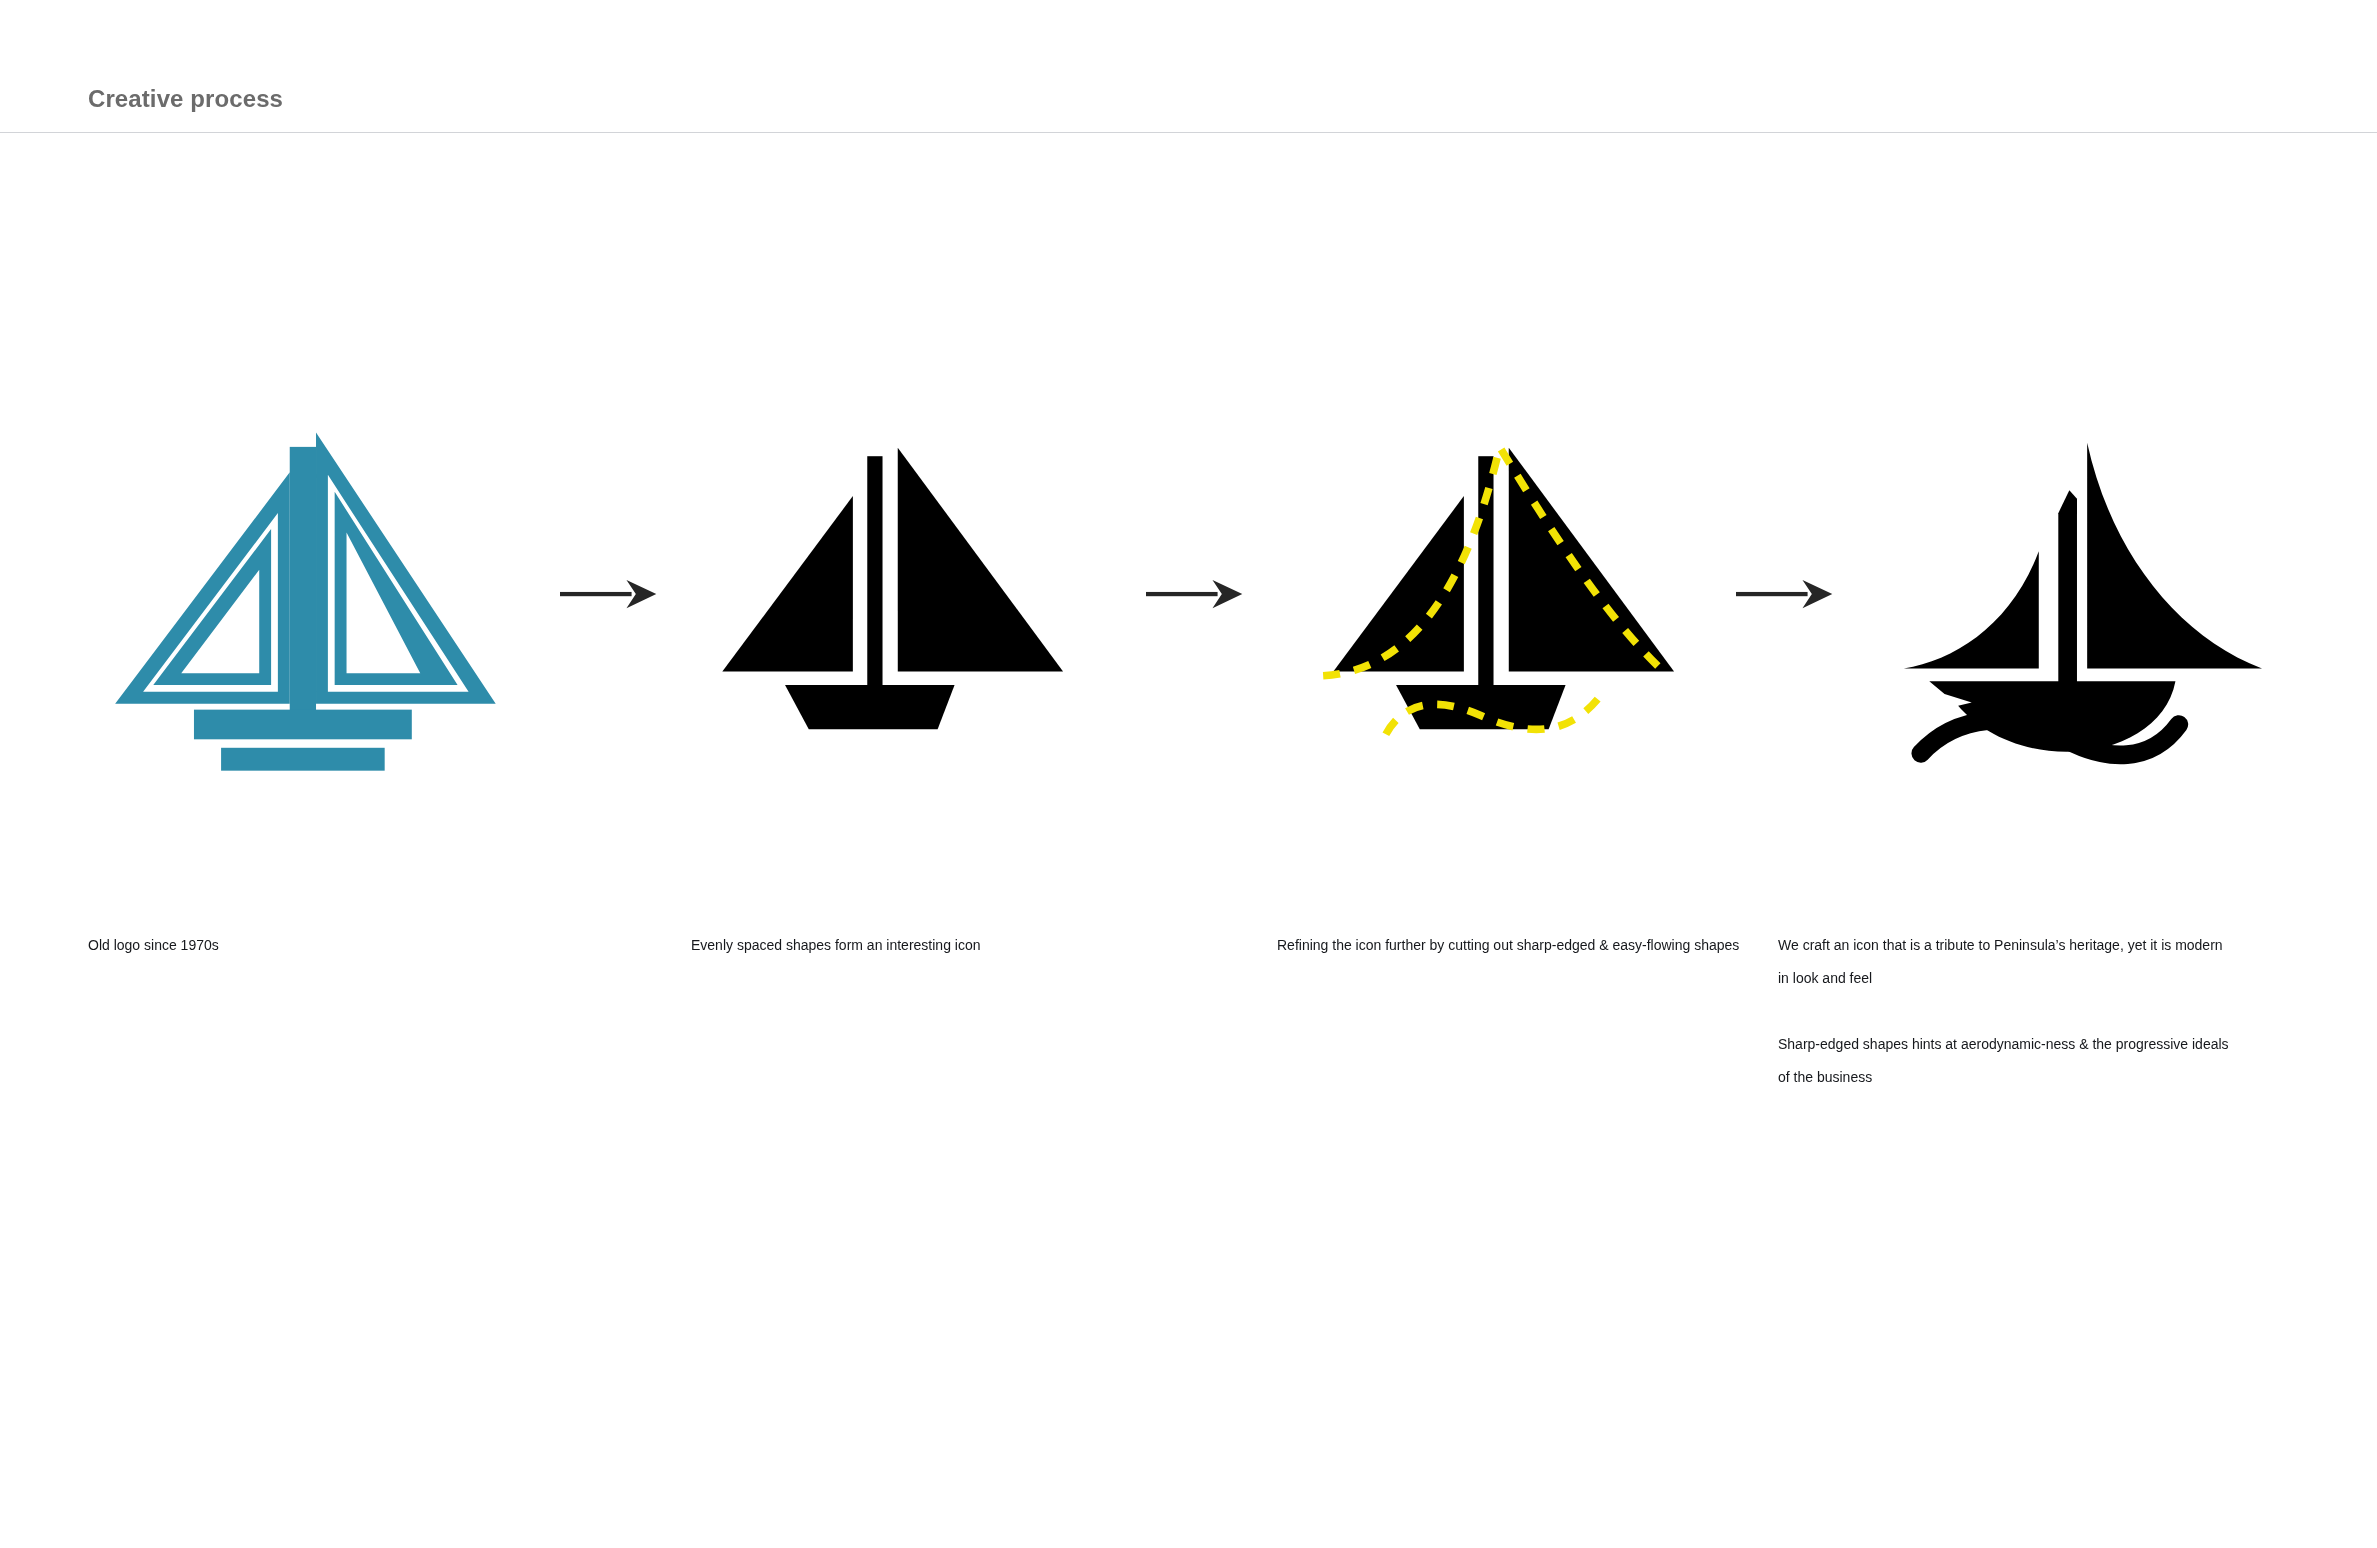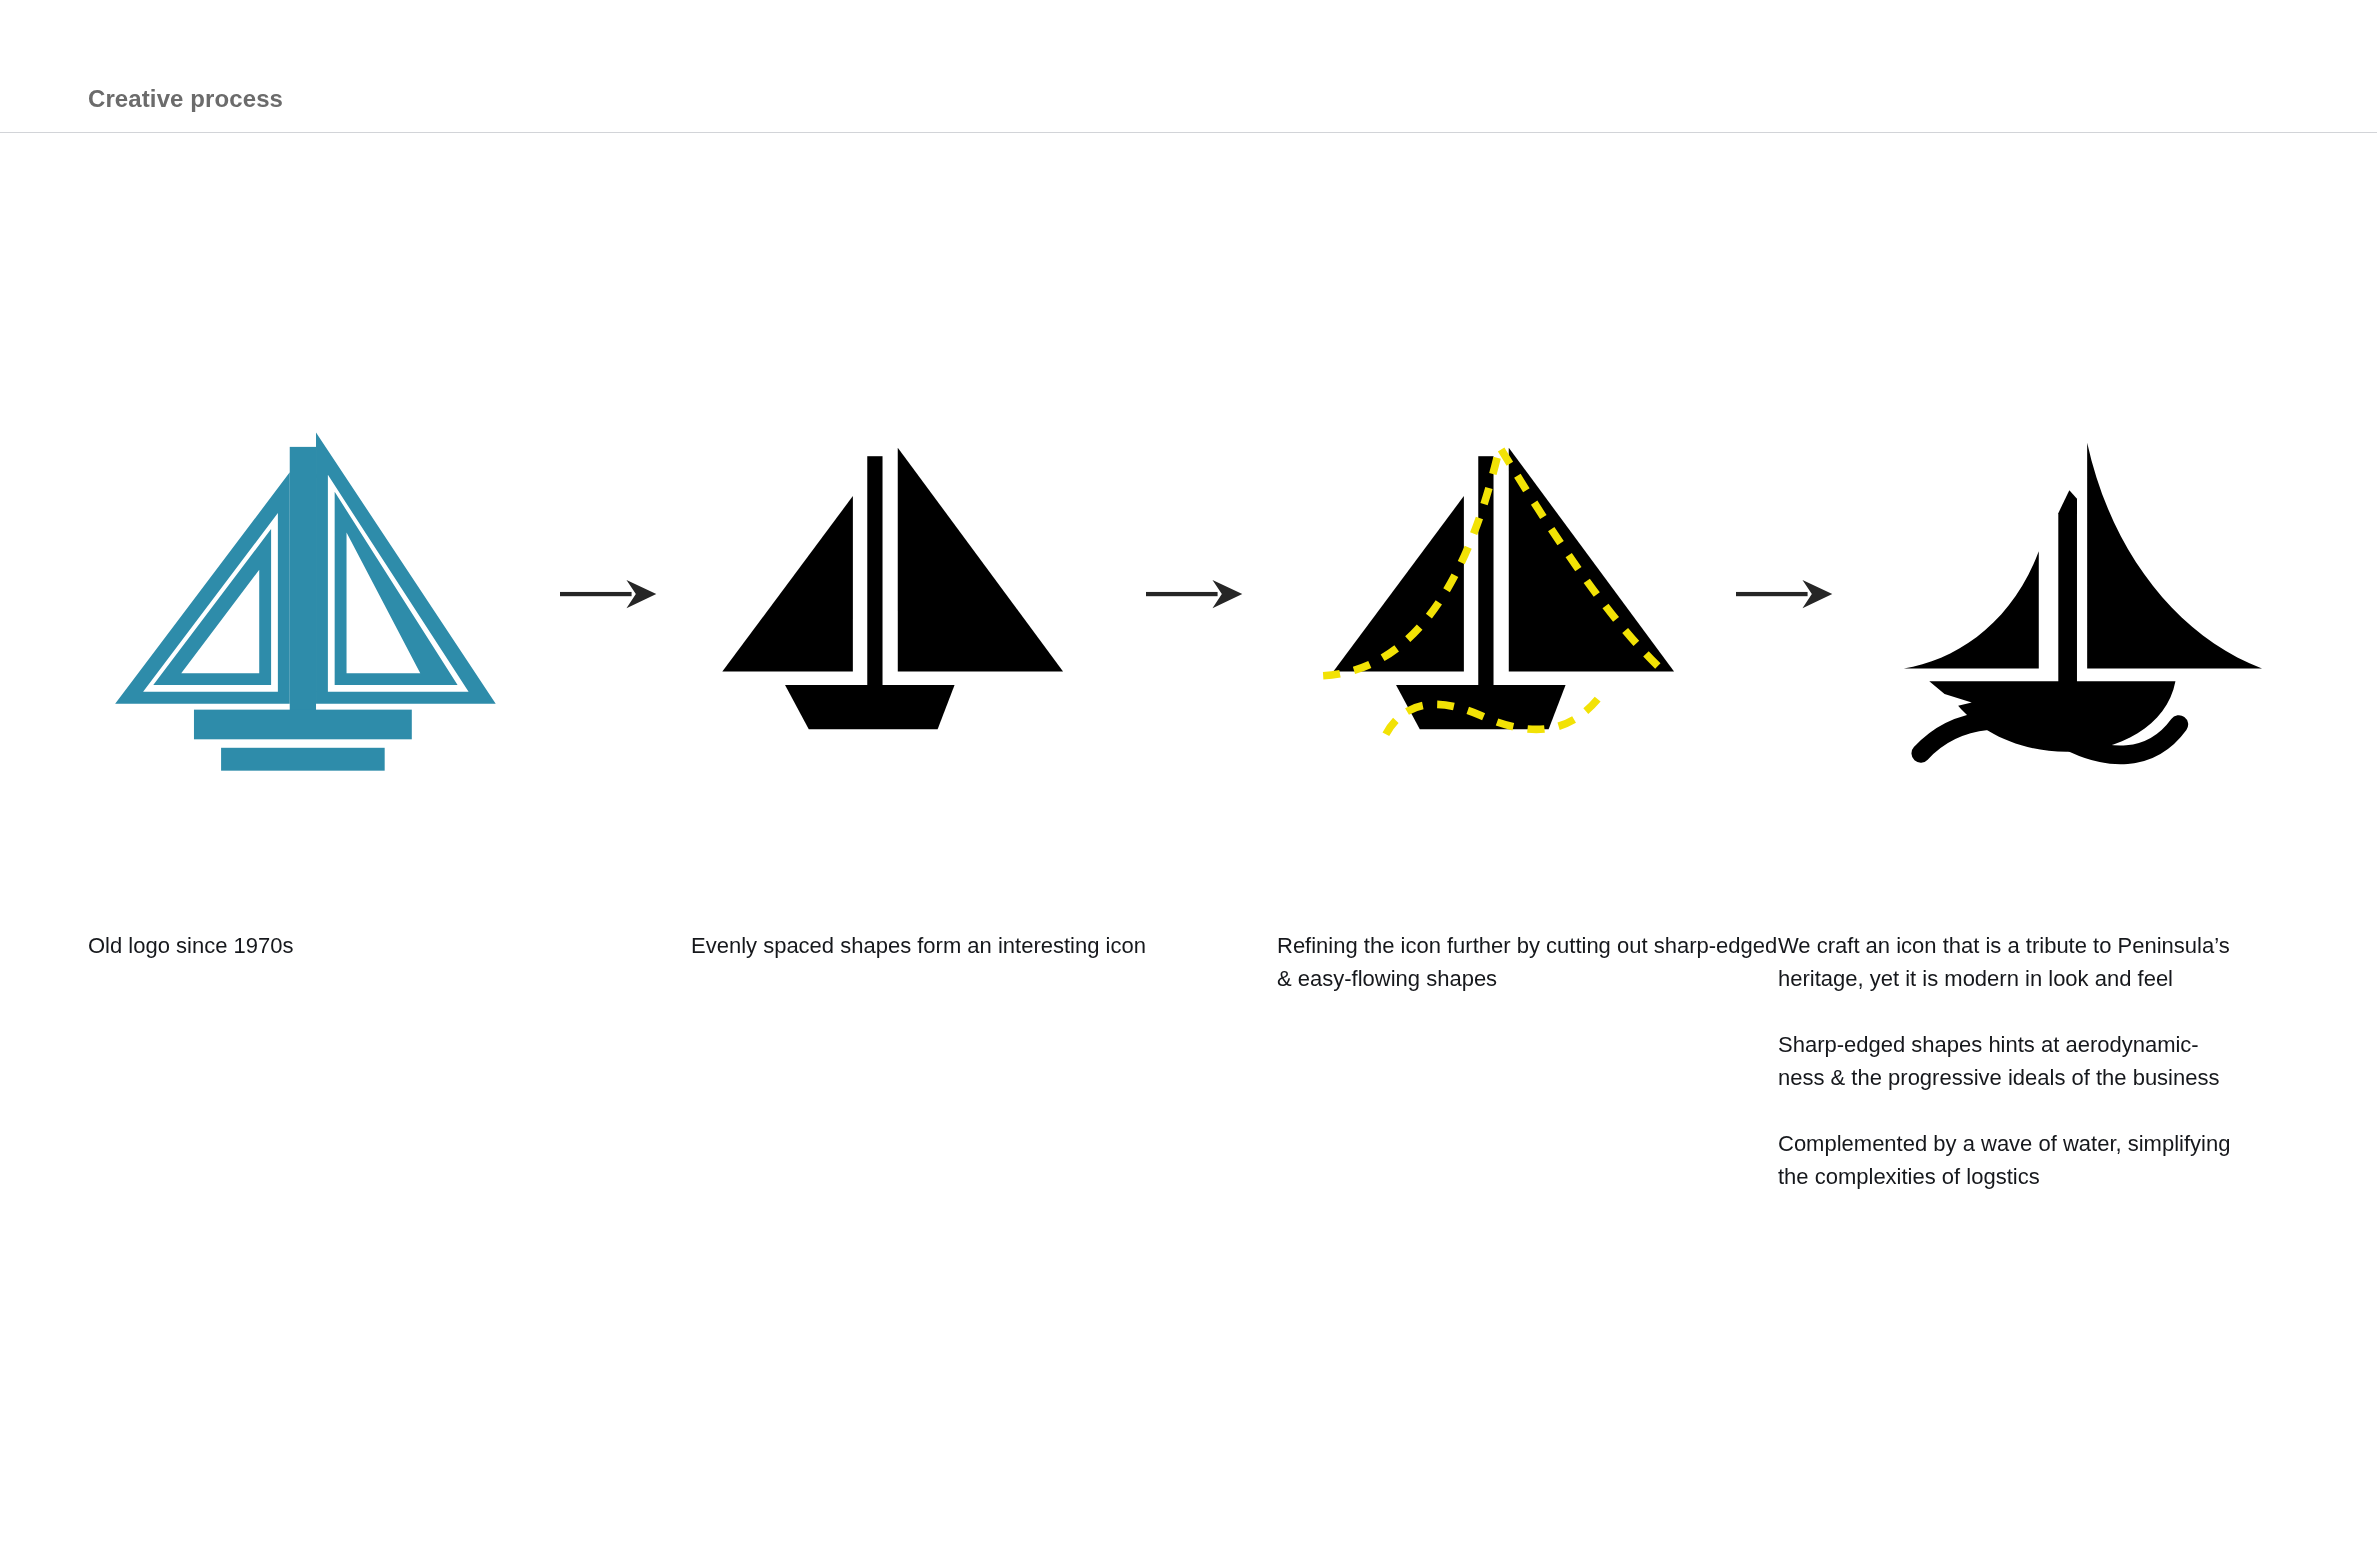--- a/index.html
+++ b/index.html
@@ -56,21 +56,21 @@
   }
   .arrow-slot {
     position: absolute;
     top: 574px;
   }
 
   
   .caption-col {
     position: absolute;
     top: 929px;
-    font-size: 22px;
+    font-size: 14px;
     line-height: 33px;
     color: #16181c;
     font-family: "Liberation Sans", sans-serif;
   }
   .caption-col p {
     margin: 0 0 33px 0;
   }
   .caption-col p:last-child {
     margin-bottom: 0;
   }
@@ -205,15 +205,14 @@
   <p>Evenly spaced shapes form an interesting icon</p>
 </div>
 
 <div class="caption-col" id="caption-col-3">
   <p>Refining the icon further by cutting out sharp-edged &amp; easy-flowing shapes</p>
 </div>
 
 <div class="caption-col" id="caption-col-4">
   <p>We craft an icon that is a tribute to Peninsula’s heritage, yet it is modern in look and feel</p>
   <p>Sharp-edged shapes hints at aerodynamic-ness &amp; the progressive ideals of the business</p>
-  <p>Complemented by a wave of water, simplifying the complexities of logstics</p>
 </div>
 
 
 </body></html>

